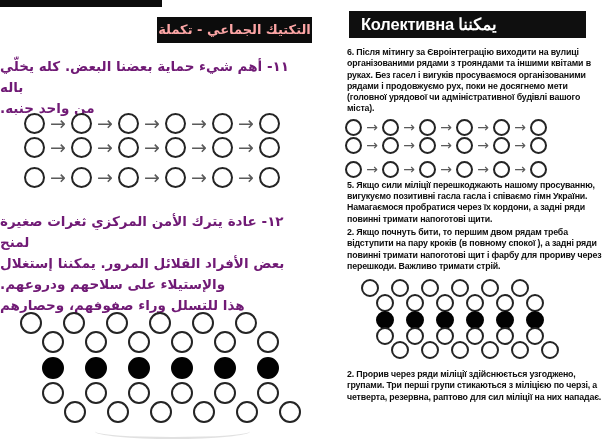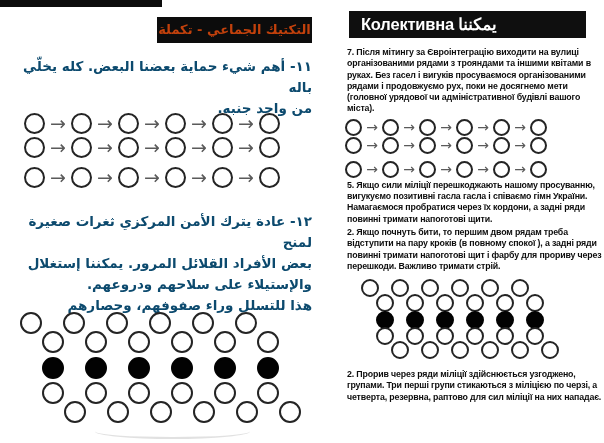--- a/index.html
+++ b/index.html
@@ -11,26 +11,26 @@
   
   .top-strip { position:absolute; left:0; top:0; width:162px; height:7px; background:#0c0c0c; }
   .curl {
     position:absolute; left:95px; top:424px; width:155px; height:13px;
     border-bottom:2px solid rgba(70,70,70,0.16); border-radius:50%;
   }
 
   
   .ar-header-box {
     position:absolute; left:157px; top:17px; width:155px; height:26px;
-    background:#0c0c0c; color:#c2410c; direction:rtl; text-align:center;
+    background:#0c0c0c; color:#fca5a5; direction:rtl; text-align:center;
     font-weight:bold; font-size:13px; line-height:25px;
   }
   .ar-text {
-    position:absolute; left:0; width:312px; direction:rtl; text-align:right;
-    font-weight:bold; font-size:13.5px; line-height:21px; color:#0c4a6e;
+    position:absolute; left:0; width:312px; direction:rtl; text-align:left;
+    font-weight:bold; font-size:13.5px; line-height:21px; color:#701a75;
   }
   #item11 { top:56px; }
   #item12 { top:211px; }
 
   
   .diagram-abs { position:absolute; }
   #ar-arrows { left:24px; top:112px; }
   .march-row { display:flex; align-items:center; }
   .march-circle {
     border-radius:50%; background:#fff; border:2px solid #242424; box-sizing:border-box;
@@ -164,21 +164,21 @@
       <div class="wedge-circle" style="width: 22px; height: 22px; left: 216px; top: 89px;"></div>
       <div class="wedge-circle" style="width: 22px; height: 22px; left: 259px; top: 89px;"></div>
     </div>
 
   <div class="right-col">
 
     <div class="uk-header">
       <span>Колективна يمكننا</span>
     </div>
 
-    <p class="uk-p" id="uk-p1">7. Після мітингу за Євроінтеграцію виходити на вулиці організованими рядами з трояндами та іншими квітами в руках. Без гасел і вигуків просуваємося організованими рядами і продовжуємо рух, поки не досягнемо мети (головної урядової чи адміністративної будівлі вашого міста).</p>
+    <p class="uk-p" id="uk-p1">6. Після мітингу за Євроінтеграцію виходити на вулиці організованими рядами з трояндами та іншими квітами в руках. Без гасел і вигуків просуваємося організованими рядами і продовжуємо рух, поки не досягнемо мети (головної урядової чи адміністративної будівлі вашого міста).</p>
 
     <div id="uk-arrows">
         <div class="march-row" style="margin-top: 0px;">
           <div class="march-circle" style="width: 17px; height: 17px;"></div>
           <span class="march-arrow" style="width: 20px; font-size: 14px;">→</span>
           <div class="march-circle" style="width: 17px; height: 17px;"></div>
           <span class="march-arrow" style="width: 20px; font-size: 14px;">→</span>
           <div class="march-circle" style="width: 17px; height: 17px;"></div>
           <span class="march-arrow" style="width: 20px; font-size: 14px;">→</span>
           <div class="march-circle" style="width: 17px; height: 17px;"></div>

